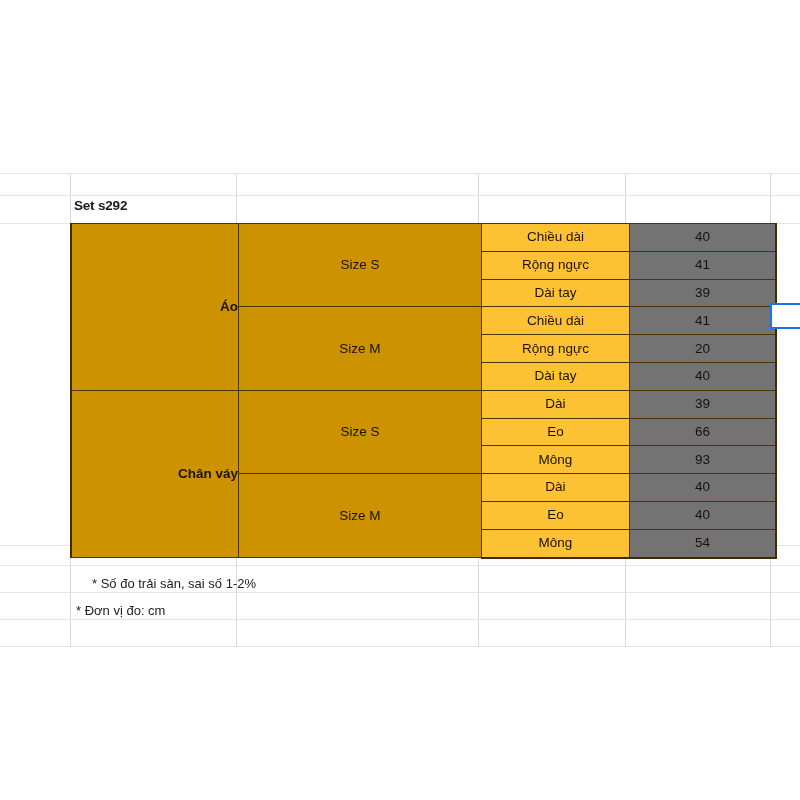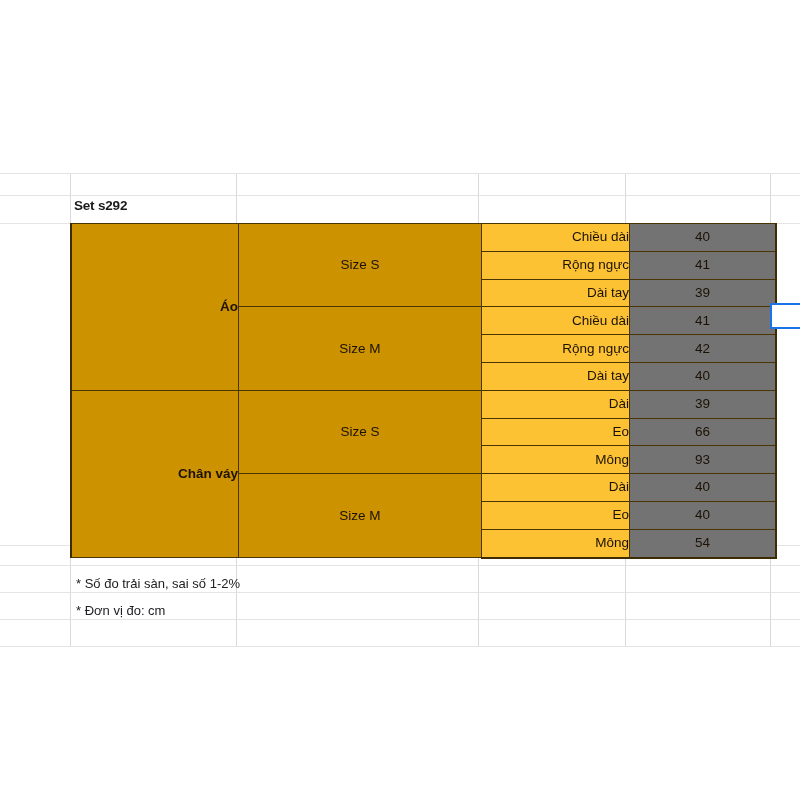--- a/index.html
+++ b/index.html
@@ -85,21 +85,21 @@
   }
   td.size {
     width: 242px;
     background: #CC9200;
     text-align: center;
     font-weight: normal;
   }
   td.metric {
     width: 147px;
     background: #FCC233;
-    text-align: right;
+    text-align: center;
     padding-left: 7px;
   }
   td.value {
     width: 145px;
     background: #737373;
     text-align: center;
   }
 
   
   tr.block-top > td { border-top: 2px solid #3d2b02; }
@@ -109,21 +109,21 @@
   #size-table td.value { border-right: 2px solid #3d2b02; }
 
   
   .footnote {
     position: absolute;
     left: 76px;
     font-size: 13px;
     color: #202124;
     white-space: nowrap;
   }
-  #footnote-0 { top: 564px; }
+  #footnote-0 { top: 564px; margin-left: 16px; }
   #footnote-1 { top: 591px; }
 
   
   #active-cell {
     position: absolute;
     left: 770px;
     top: 291px;
     width: 60px;
     height: 26px;
     background: #ffffff;
@@ -170,21 +170,21 @@
           <td class="metric">Dài tay</td>
           <td class="value">39</td>
         </tr>
         <tr class="sub-top">
           <td class="size" rowspan="3">Size M</td>
           <td class="metric">Chiều dài</td>
           <td class="value">41</td>
         </tr>
         <tr>
           <td class="metric">Rộng ngực</td>
-          <td class="value">42</td>
+          <td class="value">20</td>
         </tr>
         <tr>
           <td class="metric">Dài tay</td>
           <td class="value">40</td>
         </tr>
         <tr class="block-top">
           <td class="cat" rowspan="6">Chân váy</td>
           <td class="size" rowspan="3">Size S</td>
           <td class="metric">Dài</td>
           <td class="value">39</td>

